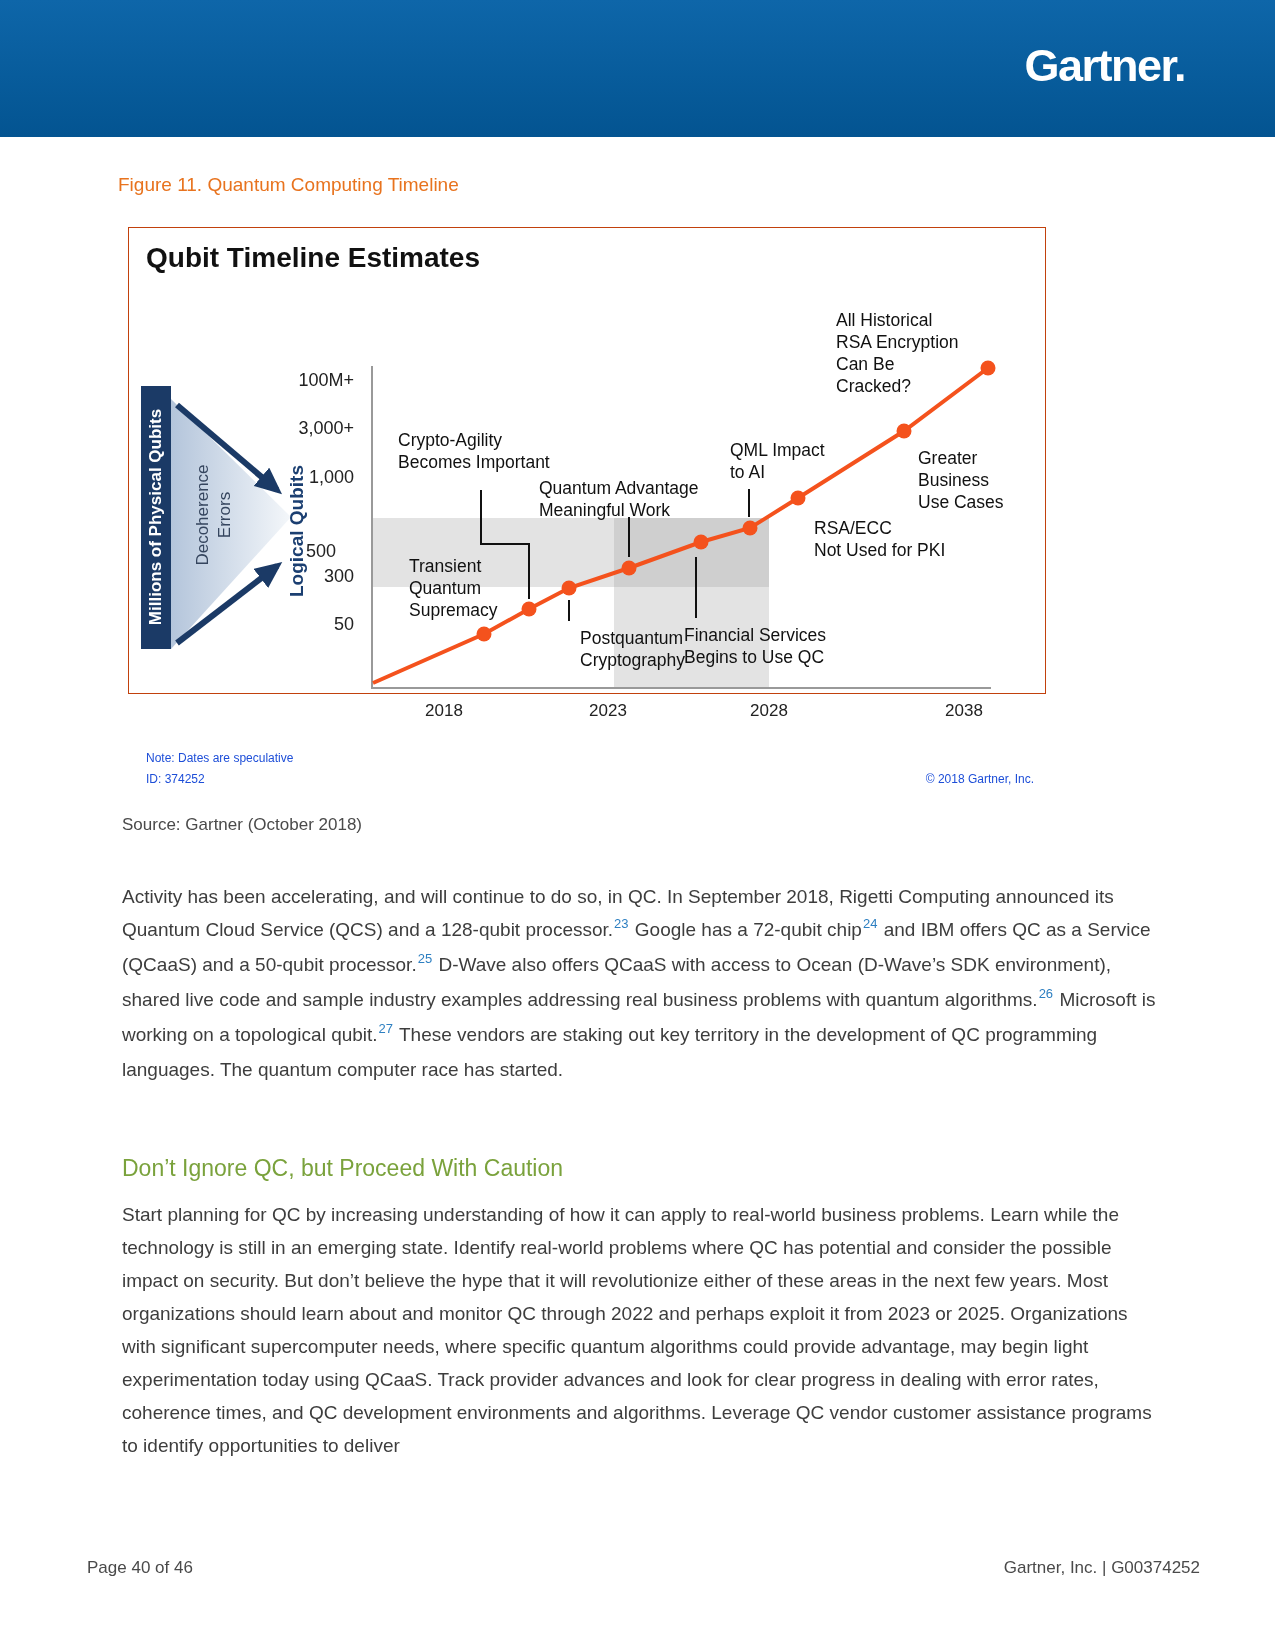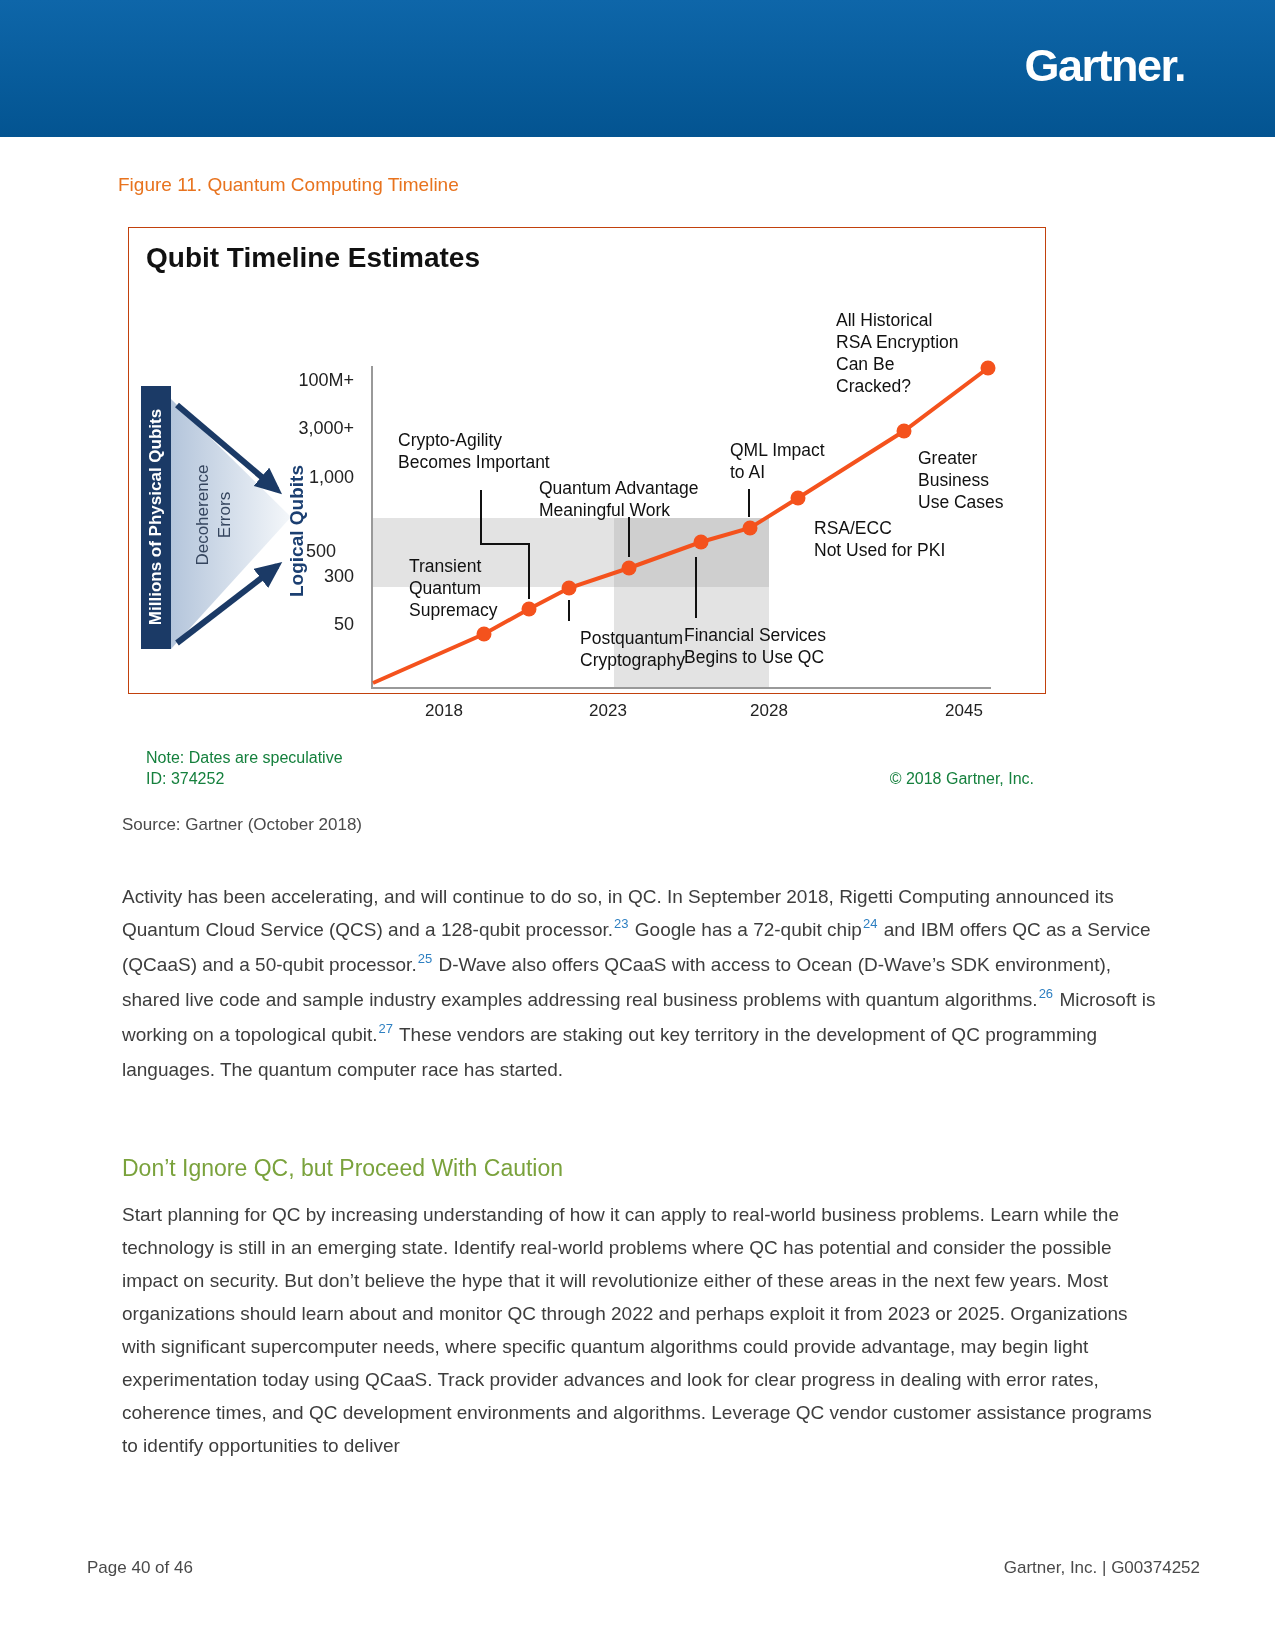--- a/index.html
+++ b/index.html
@@ -20,21 +20,21 @@
   .ytick{width:80px;text-align:right;font-size:18px;color:#222222;height:20px;line-height:20px;}
   .xtick{width:80px;text-align:center;font-size:17px;color:#222222;height:20px;line-height:20px;}
 
   .annotation{font-size:17.5px;line-height:22px;color:#111111;white-space:pre-line;}
 
   .rot{transform:rotate(-90deg);text-align:center;}
   #label-physical{left:-103px;top:276px;width:260px;height:26px;line-height:26px;color:#ffffff;font-weight:700;font-size:17px;}
   #label-decoherence{left:5px;top:265px;width:160px;height:44px;line-height:22px;color:#35455e;font-size:17px;white-space:pre-line;}
   #label-logical{left:88px;top:291px;width:160px;height:24px;line-height:24px;color:#1b3f71;font-weight:700;font-size:19px;}
 
-  .chart-note{font-size:16px;color:#15803d;height:20px;line-height:20px;}
+  .chart-note{font-size:12px;color:#1d4ed8;height:20px;line-height:20px;}
 
   #source-line{left:122px;top:815px;font-size:17px;color:#4a4a4a;}
 
   .body-par{left:122px;width:1035px;font-size:19px;line-height:33px;color:#3d3d3d;}
   #paragraph1{top:880px;}
   #heading2{left:122px;top:1155px;font-size:23px;color:#7aa23c;}
   #paragraph2{top:1198px;}
   .sup{font-size:13px;color:#2d7fc1;position:relative;top:-8px;margin:0 1px;}
 
   .footer-text{top:1558px;font-size:17px;color:#4a4a4a;}
@@ -104,21 +104,21 @@
   <div class="abs ytick" style="left:145px;top:142px;">100M+</div>
   <div class="abs ytick" style="left:145px;top:190px;">3,000+</div>
   <div class="abs ytick" style="left:145px;top:239px;">1,000</div>
   <div class="abs ytick" style="left:127px;top:290px;margin-top:23px;">500</div>
   <div class="abs ytick" style="left:145px;top:338px;">300</div>
   <div class="abs ytick" style="left:145px;top:386px;">50</div>
 
   <div class="abs xtick" style="left:275px;top:473px;">2018</div>
   <div class="abs xtick" style="left:439px;top:473px;">2023</div>
   <div class="abs xtick" style="left:600px;top:473px;">2028</div>
-  <div class="abs xtick" style="left:795px;top:473px;">2045</div>
+  <div class="abs xtick" style="left:795px;top:473px;">2038</div>
 
   <div class="abs annotation" style="left:269px;top:201px;">Crypto-Agility
 Becomes Important</div>
   <div class="abs annotation" style="left:410px;top:249px;">Quantum Advantage
 Meaningful Work</div>
   <div class="abs annotation" style="left:601px;top:211px;">QML Impact
 to AI</div>
   <div class="abs annotation" style="left:707px;top:81px;">All Historical
 RSA Encryption
 Can Be

